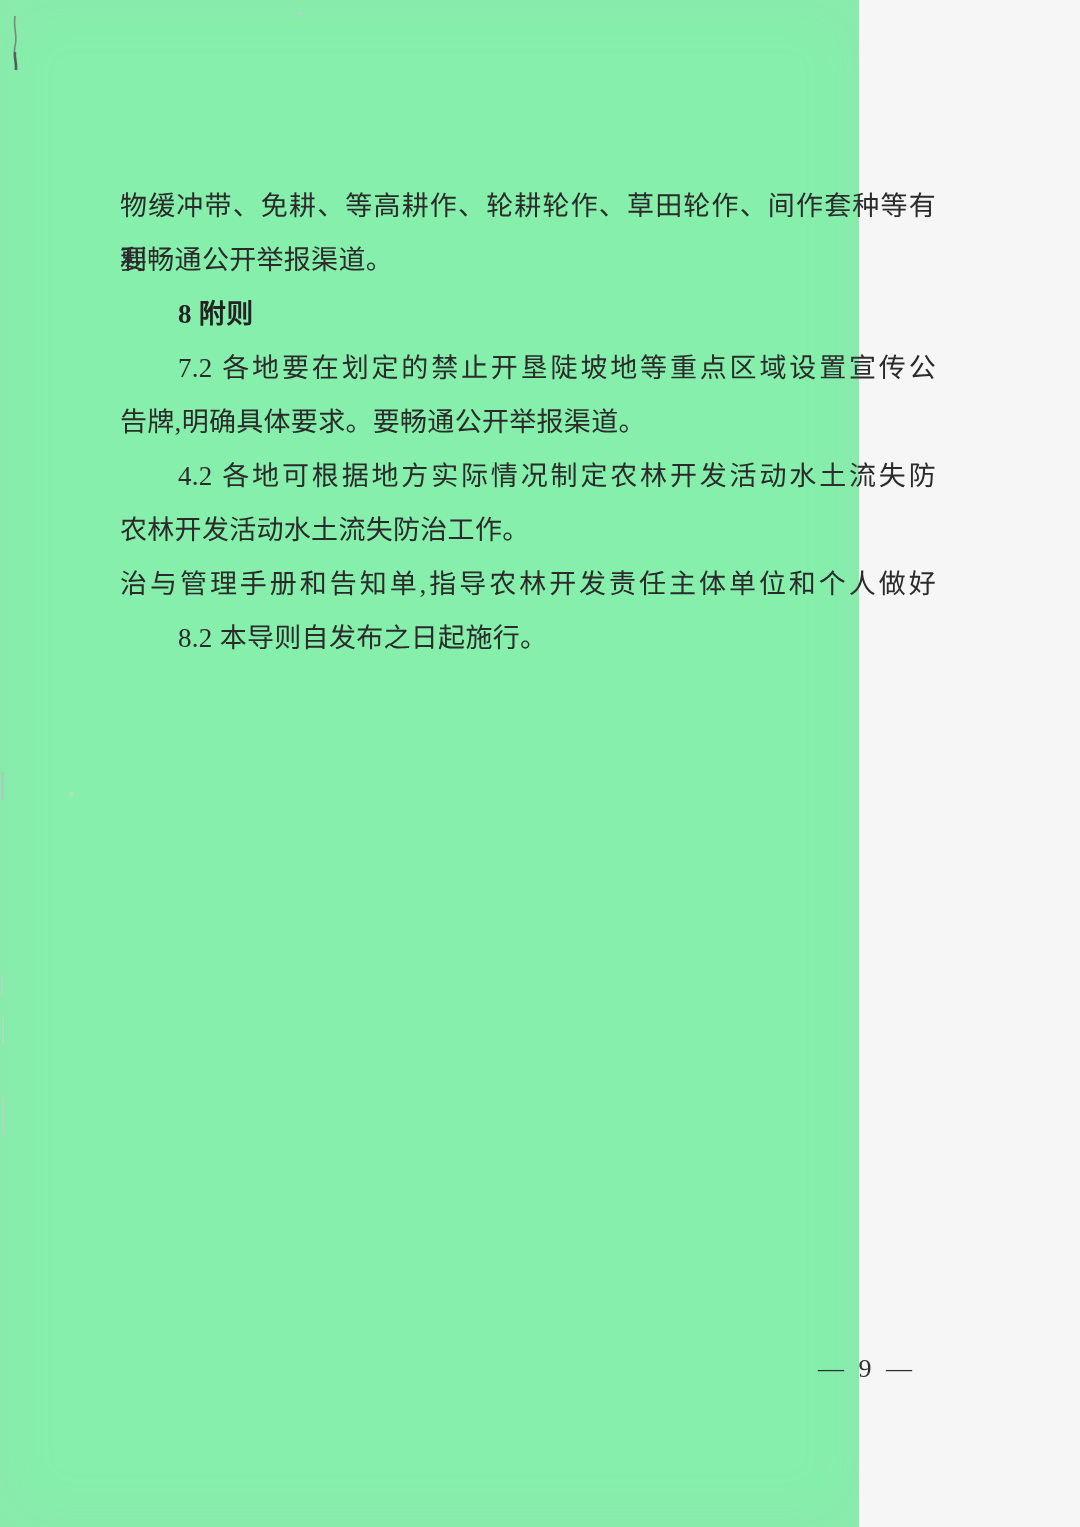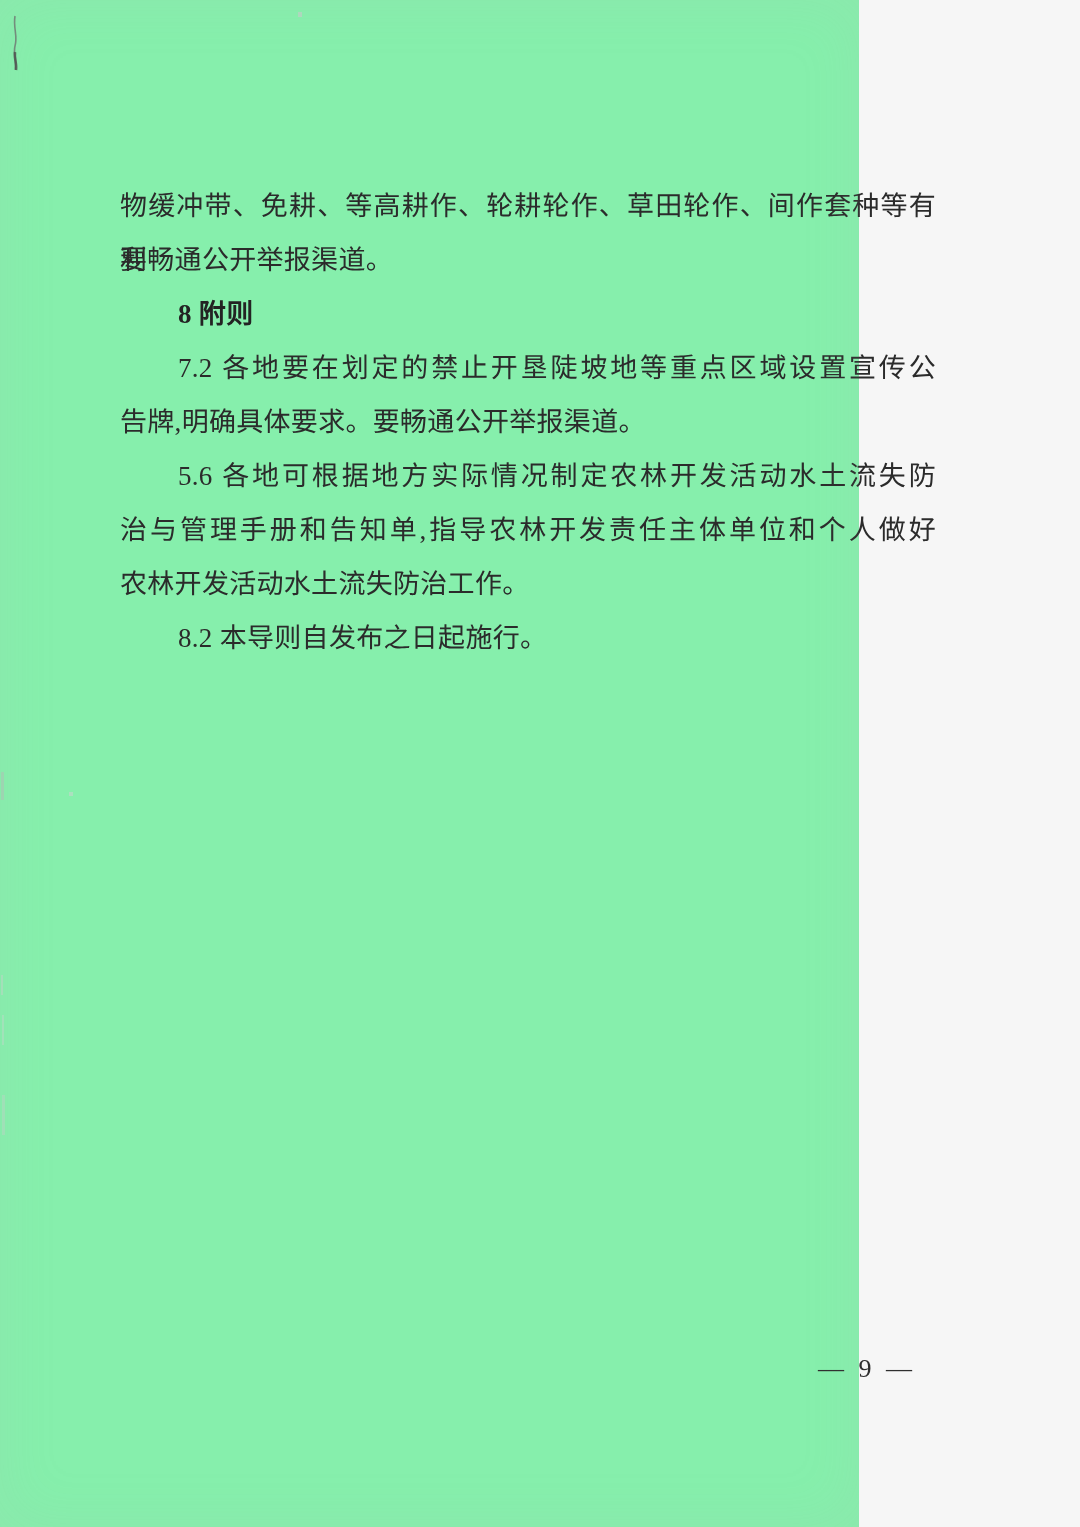--- a/index.html
+++ b/index.html
@@ -98,23 +98,23 @@
         <div class="line">要畅通公开举报渠道。</div>
       </div>
       <div class="para heading">
         <div class="line indent">8 附则</div>
       </div>
       <div class="para">
         <div class="line fill indent">7.2 各地要在划定的禁止开垦陡坡地等重点区域设置宣传公</div>
         <div class="line">告牌,明确具体要求。要畅通公开举报渠道。</div>
       </div>
       <div class="para">
-        <div class="line fill indent">5.6 各地可根据地方实际情况制定农林开发活动水土流失防</div>
+        <div class="line fill indent">4.2 各地可根据地方实际情况制定农林开发活动水土流失防</div>
+        <div class="line">农林开发活动水土流失防治工作。</div>
         <div class="line fill">治与管理手册和告知单,指导农林开发责任主体单位和个人做好</div>
-        <div class="line">农林开发活动水土流失防治工作。</div>
       </div>
       <div class="para">
       </div>
       <div class="para">
         <div class="line indent">8.2 本导则自发布之日起施行。</div>
       </div>
     </div>
 
   <div class="footer-page-number">— 9 —</div>
 </div>

